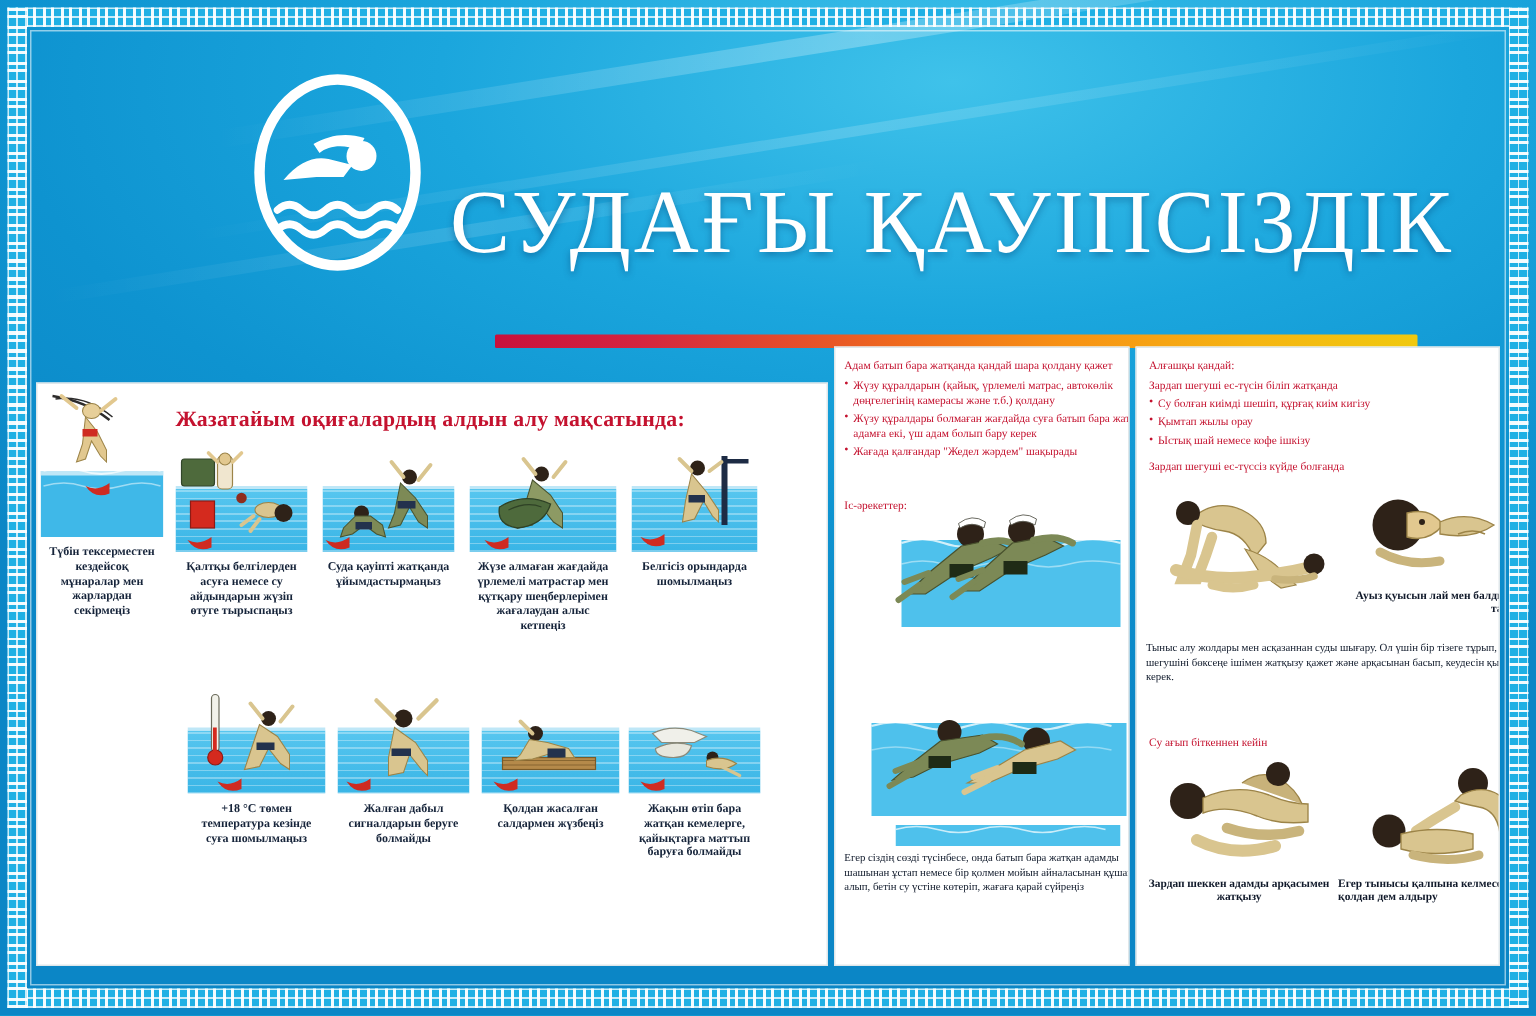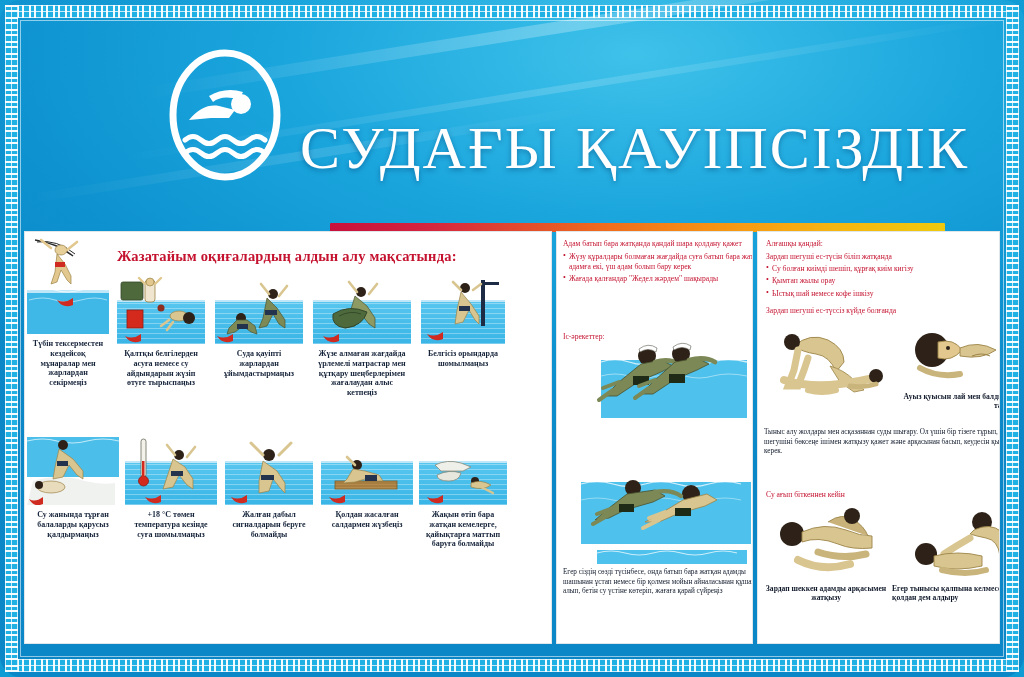--- a/index.html
+++ b/index.html
@@ -12,21 +12,20 @@
     background: #0f9bd4;
   }
 
   
   #poster {
     position: relative;
     width: 1024px;
     height: 677px;
     background:
       radial-gradient(ellipse 900px 420px at 62% 8%, #3fc2ea 0%, #1ba6dd 38%, #0e93d0 70%, #0b86c6 100%);
-    border-radius: 21px;
   }
 
   
   .ornament-frame {
     position: absolute;
     inset: 0;
     padding: 0;
     pointer-events: none;
   }
   .orn {
@@ -112,21 +111,21 @@
     width: 976px; height: 413px;
     display: flex;
     gap: 4px;
   }
   .panel {
     background: #ffffff;
     position: relative;
     overflow: hidden;
     border: 1px solid #dfe7ea;
   }
-  #panel-prevention { width: 576px; }
+  #panel-prevention { width: 576px; margin-top: 24px; }
   #panel-actions    { width: 215px; }
   #panel-firstaid   { width: 265px; }
 
   
   #prevention-heading {
     position: absolute;
     top: 16px; left: 92px;
     color: #c4122f;
     font-family: "Liberation Serif", serif;
     font-weight: bold;
@@ -308,21 +307,21 @@
               <circle cx="58" cy="18" r="5" fill="#2e2218"></circle>
               <path d="M52 22 L48 42 L44 52 L52 50 L58 38 L64 48 L70 52 L70 44 L62 32 Z" fill="#7d8a56" stroke="#4a5430" stroke-width=".7"></path>
               <rect x="50" y="34" width="12" height="5" fill="#23324d"></rect>
               <path d="M54 18 L46 8 M64 20 L72 10" stroke="#d9c58f" stroke-width="2.6" stroke-linecap="round"></path>
               <circle cx="26" cy="42" r="5" fill="#2e2218"></circle>
               <path d="M22 44 L14 52 L12 58 L20 56 L28 50 L36 56 L42 58 L40 50 L32 44 Z" fill="#7d8a56" stroke="#4a5430" stroke-width=".7"></path>
               <rect x="22" y="48" width="11" height="5" fill="#23324d"></rect>
               <path d="M18 58 q-8 6 -16 2 q6 9 16 5 z" fill="#cf2b21"></path>
             </svg>
           </div>
-          <div class="caption">Суда қауіпті жарлардан ұйымдастырмаңыз</div>
+          <div class="caption">Суда қауіпті жатқанда ұйымдастырмаңыз</div>
         </div>
 
         <div class="cell" style="left:288px; top:8px; width:98px;">
           <div class="pic">
             <div class="water"></div>
             <svg viewBox="0 0 98 68" width="98" height="68" style="position:absolute;inset:0;">
               <circle cx="48" cy="16" r="5" fill="#2e2218"></circle>
               <path d="M42 20 L36 40 L32 52 L42 50 L48 38 L56 48 L62 52 L62 42 L54 30 Z" fill="#8d9a64" stroke="#4a5430" stroke-width=".7"></path>
               <path d="M44 16 L36 6 M56 18 L64 8" stroke="#d9c58f" stroke-width="2.6" stroke-linecap="round"></path>
               <path d="M20 38 q16 -10 34 -2 q-4 14 -22 16 q-14 -2 -12 -14 z" fill="#4e6a3c" stroke="#2f4226" stroke-width=".9"></path>
@@ -345,37 +344,20 @@
               <path d="M40 14 L32 6 M52 14 L60 8" stroke="#d9c58f" stroke-width="2.6" stroke-linecap="round"></path>
               <path d="M22 56 q-8 6 -16 2 q6 9 16 5 z" fill="#cf2b21"></path>
             </svg>
           </div>
           <div class="caption">Белгісіз орындарда шомылмаңыз</div>
         </div>
       </div>
 
       <div class="row row-2">
 
-        <div class="cell" style="left:2px; top:0; width:92px;">
-          <div class="pic">
-            <svg viewBox="0 0 92 68" width="92" height="68" style="position:absolute;inset:0;">
-              <rect x="0" y="0" width="92" height="40" fill="#4bbfea"></rect>
-              <path d="M0 4 q16 -4 30 0 q16 4 30 0 q16 -4 32 0" fill="none" stroke="#ffffff" stroke-width="1.2" opacity=".65"></path>
-              <rect x="0" y="40" width="92" height="28" fill="#ffffff"></rect>
-              <path d="M6 44 q26 -8 52 0 q16 4 30 2 l0 22 l-88 0 z" fill="#f0f2f0"></path>
-              <circle cx="36" cy="8" r="5" fill="#2e2218"></circle>
-              <path d="M32 12 L28 30 L26 42 L36 40 L42 28 L50 38 L56 42 L56 34 L46 22 Z" fill="#d9c58f" stroke="#9c8448" stroke-width=".7"></path>
-              <rect x="30" y="24" width="11" height="5" fill="#23324d"></rect>
-              <ellipse cx="24" cy="50" rx="14" ry="6" fill="#e8dcbc" stroke="#9c8448" stroke-width=".7"></ellipse>
-              <circle cx="12" cy="48" r="4" fill="#2e2218"></circle>
-              <path d="M16 60 q-8 6 -14 2 q5 9 14 5 z" fill="#cf2b21"></path>
-            </svg>
-          </div>
-          <div class="caption">Су жанында тұрған балаларды қарусыз қалдырмаңыз</div>
-        </div>
 
         <div class="cell" style="left:100px; top:0; width:92px;">
           <div class="pic">
             <div class="water"></div>
             <svg viewBox="0 0 92 68" width="92" height="68" style="position:absolute;inset:0;">
               <rect x="16" y="2" width="5" height="38" rx="2.5" fill="#f2f2ea" stroke="#6a6a5a" stroke-width=".8"></rect>
               <circle cx="18.5" cy="44" r="5" fill="#d42a1e" stroke="#8e1b14" stroke-width=".8"></circle>
               <rect x="17" y="24" width="2.5" height="18" fill="#d42a1e"></rect>
               <circle cx="54" cy="18" r="5" fill="#2e2218"></circle>
               <path d="M48 22 L42 40 L38 52 L48 50 L54 38 L62 48 L68 52 L68 42 L60 30 Z" fill="#d9c58f" stroke="#9c8448" stroke-width=".7"></path>
@@ -432,20 +414,21 @@
           <div class="caption">Жақын өтіп бара жатқан кемелерге, қайықтарға маттып баруға болмайды</div>
         </div>
       </div>
     </section>
 
     <section class="panel" id="panel-actions">
 
       <div id="actions-title" class="hdr-red">Адам батып бара жатқанда қандай шара қолдану қажет</div>
 
       <ul id="actions-bullets" class="bullets hdr-red">
+        <li>Жүзу құралдарын (қайық, үрлемелі матрас, автокөлік дөңгелегінің камерасы және т.б.) қолдану</li>
         <li>Жүзу құралдары болмаған жағдайда суға батып бара жатқан адамға екі, үш адам болып бару керек</li>
         <li>Жағада қалғандар "Жедел жәрдем" шақырады</li>
       </ul>
 
       <div id="actions-label" class="hdr-red">Іс-әрекеттер:</div>
 
       <div id="actions-pic-1">
         <svg viewBox="0 0 175 84" width="175" height="84">
           <rect x="16" y="26" width="146" height="58" fill="#4ec1ec"></rect>
           <path d="M16 28 q14 -5 28 0 q14 5 28 0 q14 -5 28 0 q14 5 28 0 q14 -5 34 0" fill="none" stroke="#ffffff" stroke-width="1.3" opacity=".75"></path>

